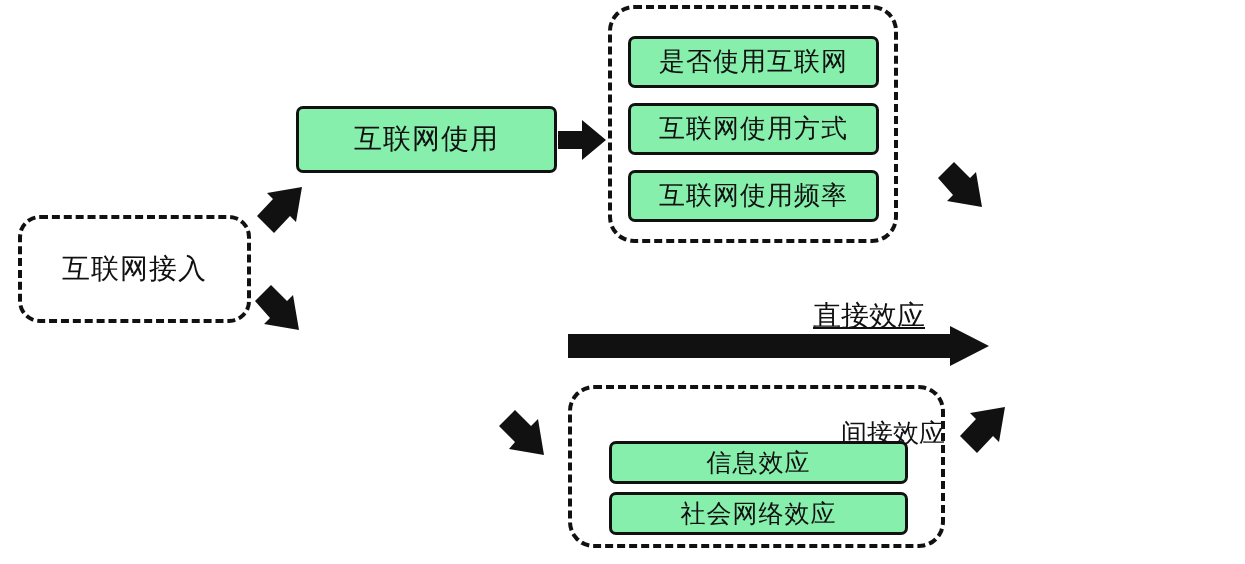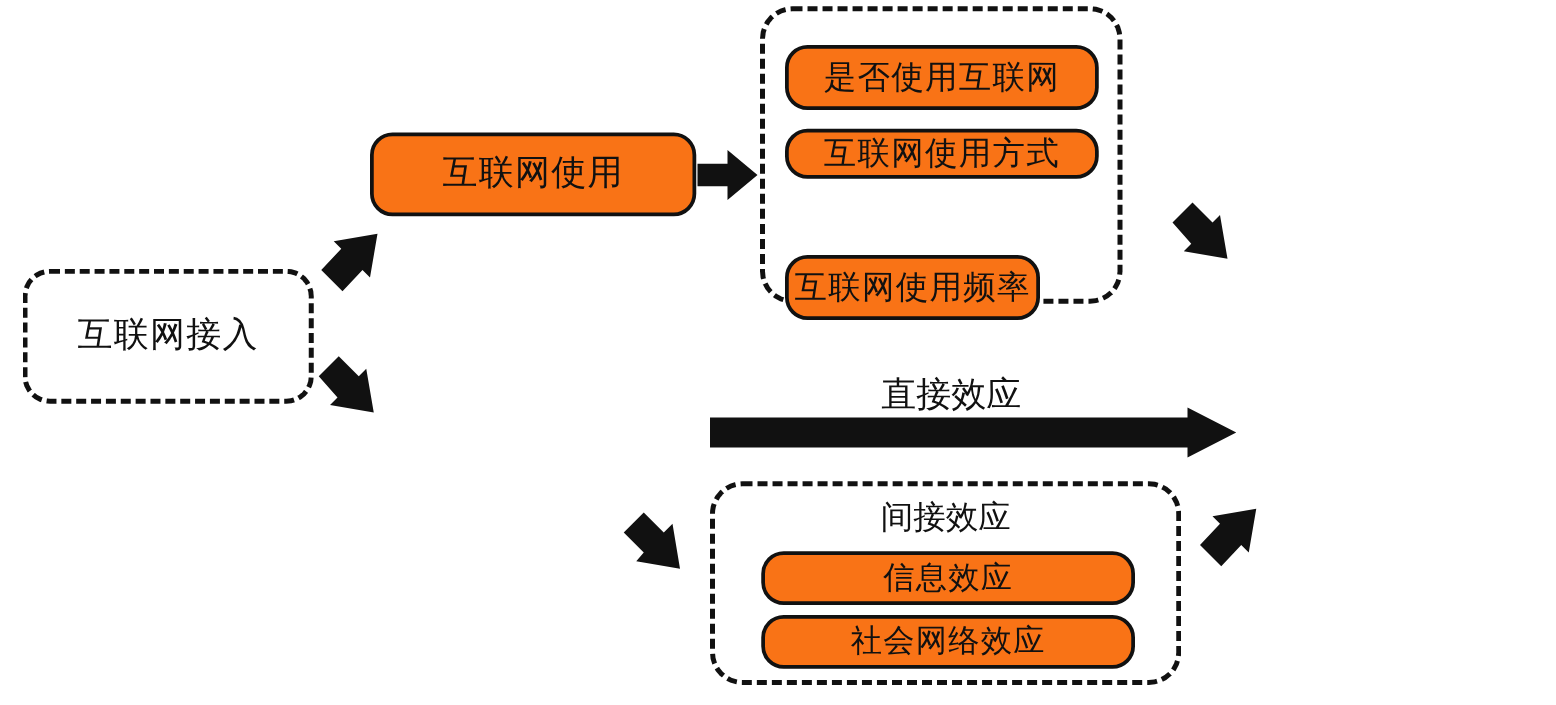--- a/index.html
+++ b/index.html
@@ -37,44 +37,46 @@
   .dashed-group {
     position: absolute;
     box-sizing: border-box;
     border: 4px dashed #111111;
     border-radius: 26px;
     background: transparent;
   }
   
   .solid-node {
     border: 3px solid #111111;
-    border-radius: 18px;
-    background: #f97316;
+    border-radius: 7px;
+    background: #86efac;
   }
   .label-text {
     display: block;
     line-height: 1.1;
     letter-spacing: 1px;
     white-space: nowrap;
   }
   .t28 { font-size: 28px; }
   .t26 { font-size: 26px; }
   .t25 { font-size: 25px; }
 
   .group-title {
     position: absolute;
-    text-align: center;
+    text-align: right;
     color: #111111;
     white-space: nowrap;
+    margin-top: 20px;
   }
   .arrow-label {
     position: absolute;
     color: #111111;
     white-space: nowrap;
-    text-align: left;
+    text-align: right;
+    text-decoration: underline;
   }
   .arrow {
     position: absolute;
     pointer-events: none;
   }
   .arrow svg { display: block; overflow: visible; }
 </style>
 </head>
 <body>
 
@@ -106,25 +108,25 @@
     </svg>
   </div>
 
   <div class="dashed-group" style="left:608px; top:5px; width:290px; height:238px;">
   </div>
 
   <div class="node solid-node" style="left:628px; top:36px; width:251px; height:52px;">
     <span class="label-text t26">是否使用互联网</span>
   </div>
 
-  <div class="node solid-node" style="left:628px; top:103px; width:251px; height:40px;">
+  <div class="node solid-node" style="left:628px; top:103px; width:251px; height:52px;">
     <span class="label-text t26">互联网使用方式</span>
   </div>
 
-  <div class="node solid-node" style="left:628px; top:170px; width:204px; height:52px;margin-top:34px;">
+  <div class="node solid-node" style="left:628px; top:170px; width:251px; height:52px;">
     <span class="label-text t26">互联网使用频率</span>
   </div>
 
   <div class="arrow" style="left:936px; top:158px;">
     <svg width="60" height="56" viewBox="0 0 60 56">
       <path d="M 2 20 L 18 4 L 34 20 L 40 14 L 46 49 L 11 43 L 17 37 Z" fill="#111111"></path>
     </svg>
   </div>
 
 

